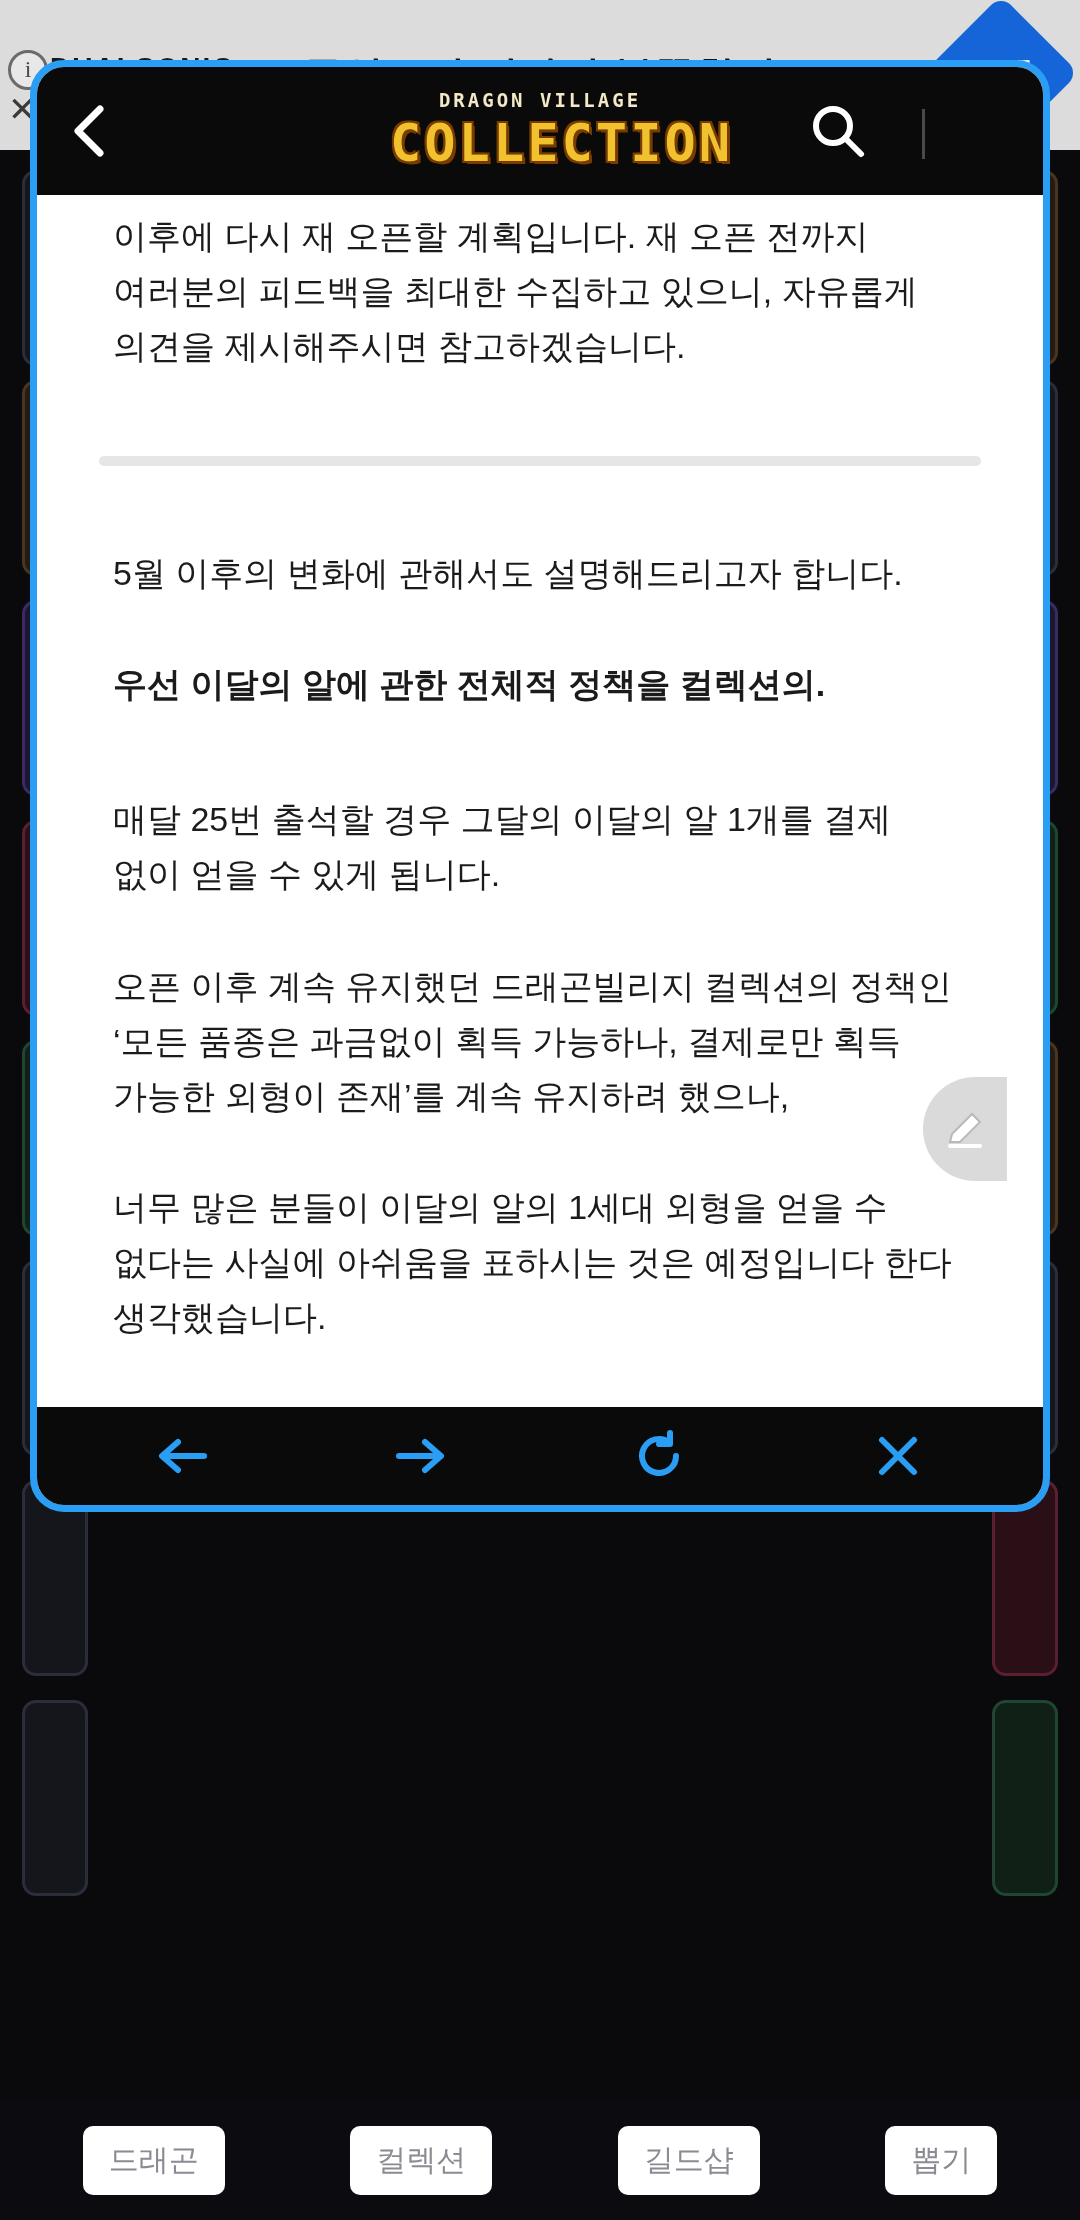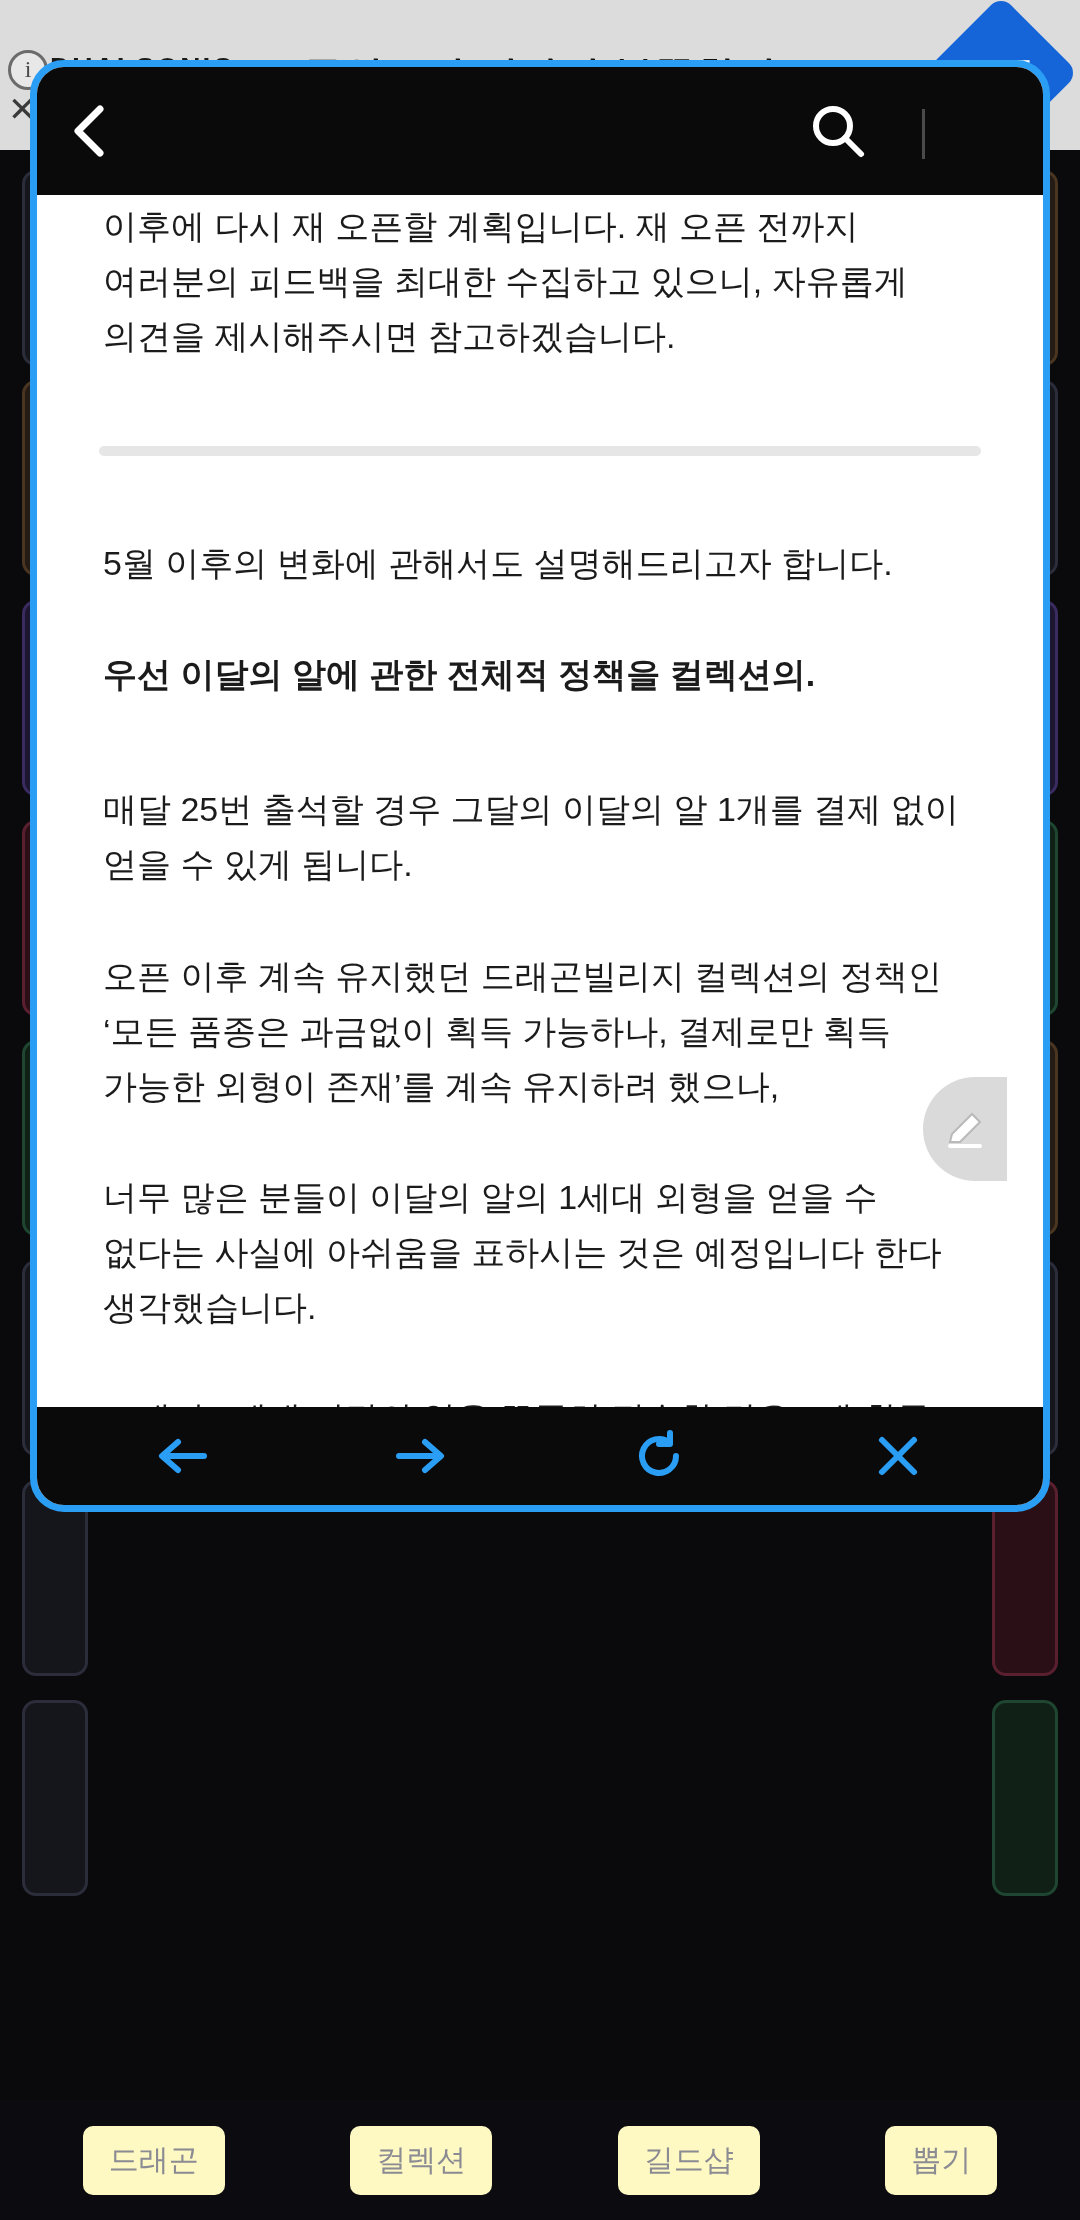--- a/index.html
+++ b/index.html
@@ -104,21 +104,21 @@
     background: #0c0c10;
     display: flex;
     align-items: center;
     justify-content: space-around;
     padding: 0 20px;
     box-sizing: border-box;
   }
   .bg-bottom-item {
     color: #8b8b93;
     font-size: 30px;
-    background: #fef9c3;
+    background: #ffffff;
     border-radius: 10px;
     padding: 14px 26px;
     white-space: nowrap;
   }
 
   
   #webview {
     position: absolute;
     left: 30px;
     top: 60px;
@@ -203,21 +203,21 @@
 
   
   #article {
     flex: 1 1 auto;
     background: #fff;
     padding: 0 62px;
     overflow: hidden;
     box-sizing: border-box;
   }
   #article p {
-    margin: 4px;
+    margin: 14px;
     color: #1b1b1b;
     font-size: 34px;
     line-height: 1.62;
     font-family: "Liberation Sans", sans-serif;
     word-break: keep-all;
   }
   .p-gap-md { margin-top: 56px !important; }
   .p-gap-lg { margin-top: 80px !important; }
   .p-bold { font-weight: bold; }
 
@@ -304,20 +304,24 @@
 
 <div id="webview">
 
   <div id="wv-header">
     <div id="back-btn">
       <svg width="44" height="56" viewBox="0 0 44 56" aria-hidden="true">
         <polyline points="30,6 8,28 30,50" fill="none" stroke="#ffffff" stroke-width="7" stroke-linecap="round" stroke-linejoin="round"></polyline>
       </svg>
     </div>
 
+    <div id="logo">
+      <div id="logo-top">DRAGON VILLAGE</div>
+      <div id="logo-main">COLLECTION</div>
+    </div>
 
     <div id="search-btn">
       <svg width="58" height="58" viewBox="0 0 58 58" aria-hidden="true">
         <circle cx="24" cy="24" r="17" fill="none" stroke="#ffffff" stroke-width="6"></circle>
         <line x1="36" y1="36" x2="52" y2="52" stroke="#ffffff" stroke-width="6" stroke-linecap="round"></line>
       </svg>
     </div>
     <div id="header-divider"></div>
   </div>
 

